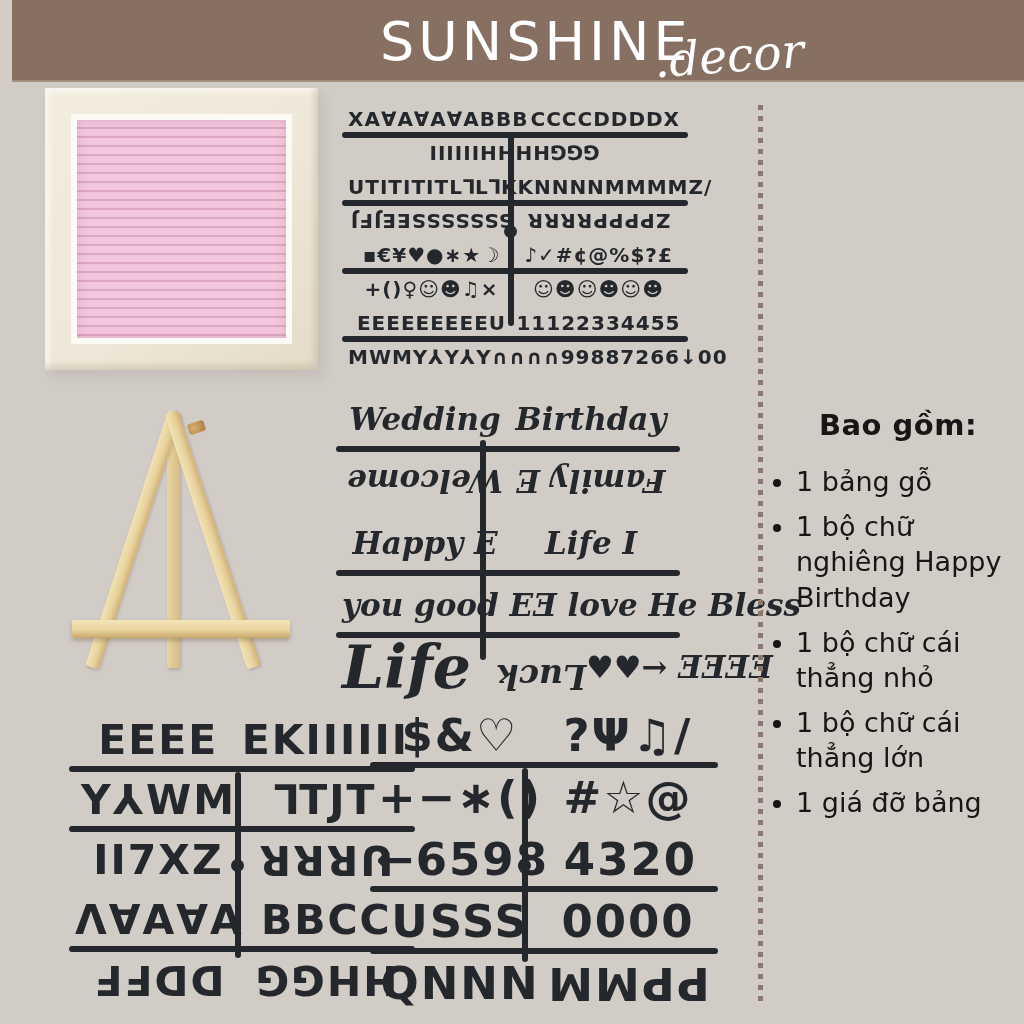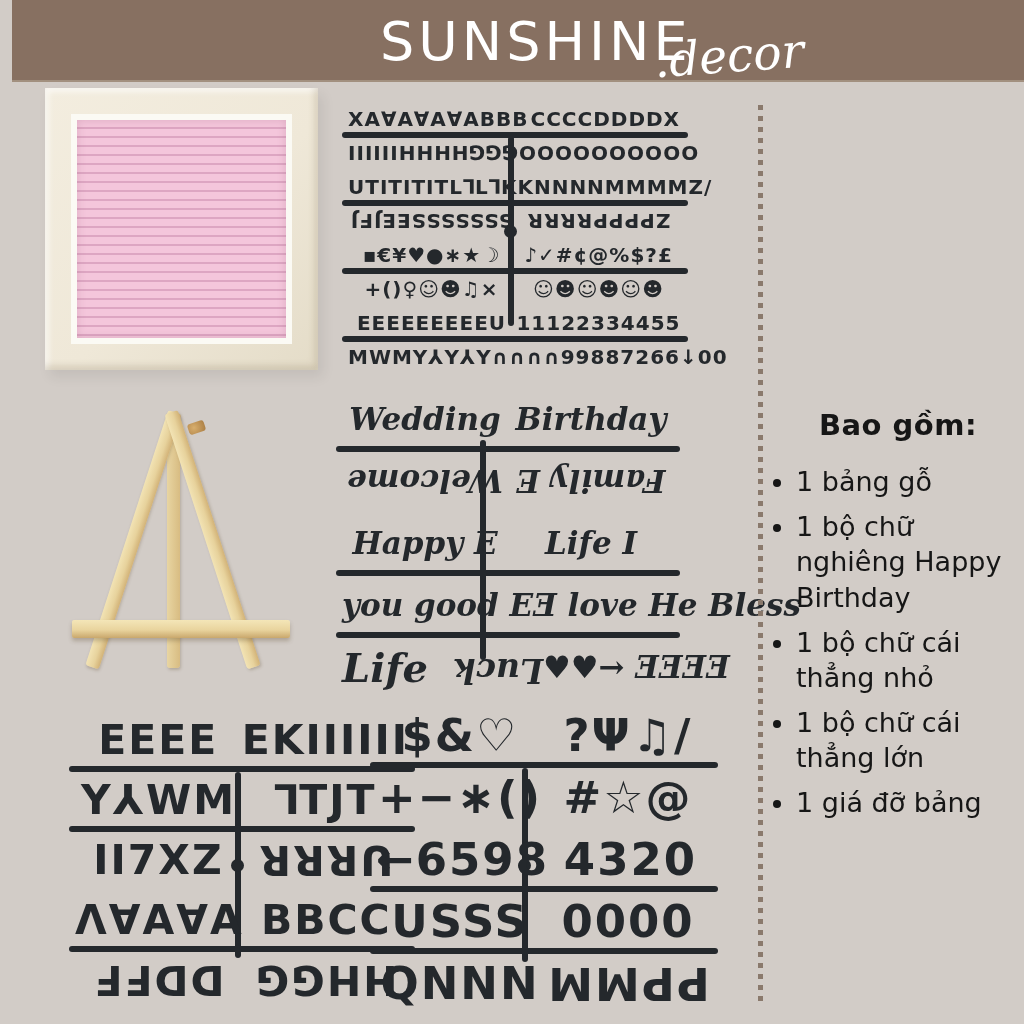--- a/index.html
+++ b/index.html
@@ -50,21 +50,21 @@
   
   .s1{left:348px;top:102px;width:334px;font-size:20px;letter-spacing:1px;}
   .s1 .row{height:34px;}
   .s1 .vbar{left:160px;top:34px;height:190px;}
   
   .s2{left:342px;top:388px;width:332px;font-family:"DejaVu Serif","Liberation Serif",serif;
       font-style:italic;font-size:31px;}
   .s2 .row{height:62px;}
   .s2 .vbar{left:138px;top:52px;height:220px;}
   .s2 .vbar::after{display:none;}
-  .word-life{font-size:40px;}
+  .word-life{font-size:60px;}
   .word-luck{font-size:33px;}
   
   .s3{left:75px;top:710px;width:334px;font-size:41px;letter-spacing:2px;}
   .s3 .row{height:60px;}
   .s3 .vbar{left:160px;top:62px;height:186px;}
   .s4{left:376px;top:704px;width:336px;font-size:45px;letter-spacing:2px;}
   .s4 .row{height:62px;}
   .s4 .vbar{left:146px;top:64px;height:194px;}
   
   .divider{position:absolute;left:758px;top:105px;width:5px;height:900px;
@@ -89,21 +89,20 @@
   </div>
 
   <div class="sprue s1">
     <div class="vbar"></div>
     <div class="row b">
       <span class="cell">XA∀A∀A∀ABBB</span>
       <span class="cell">CCCCDDDDX</span>
     </div>
     <div class="row">
       <span class="cell">IIIIIIHHHH⅁⅁⅁</span>
-      <span class="cell">OOOOOOOOOO</span>
     </div>
     <div class="row b">
       <span class="cell">UTITITITL⅂L⅂KK</span>
       <span class="cell">NNNNMMMMZ/</span>
     </div>
     <div class="row">
       <span class="cell flip">SSSSSSSEEJFJ</span>
       <span class="cell flip">ZPPPPRRRR</span>
     </div>
     <div class="row b">

